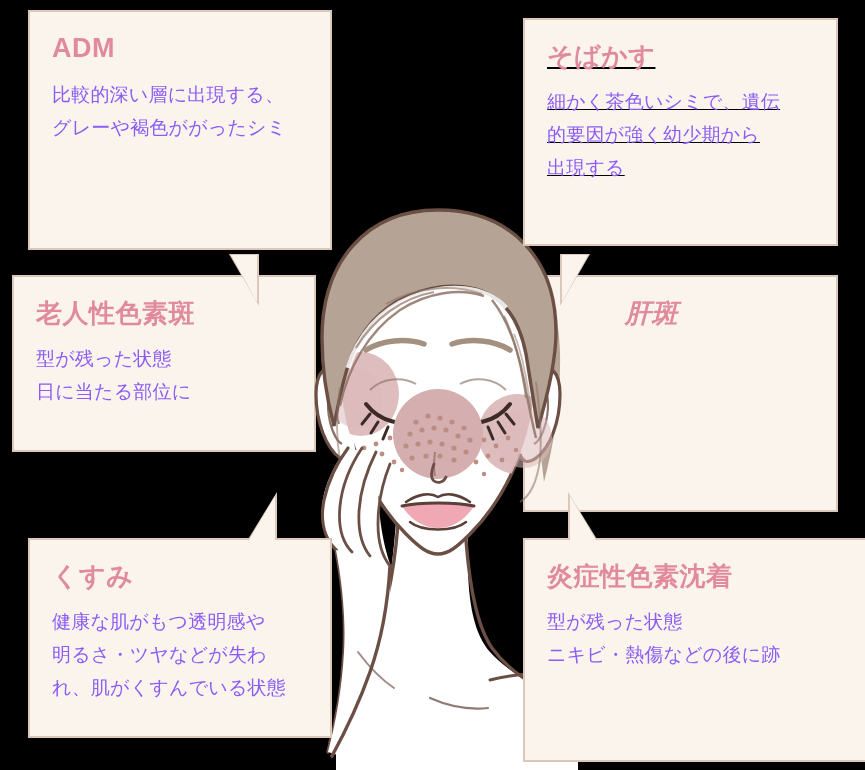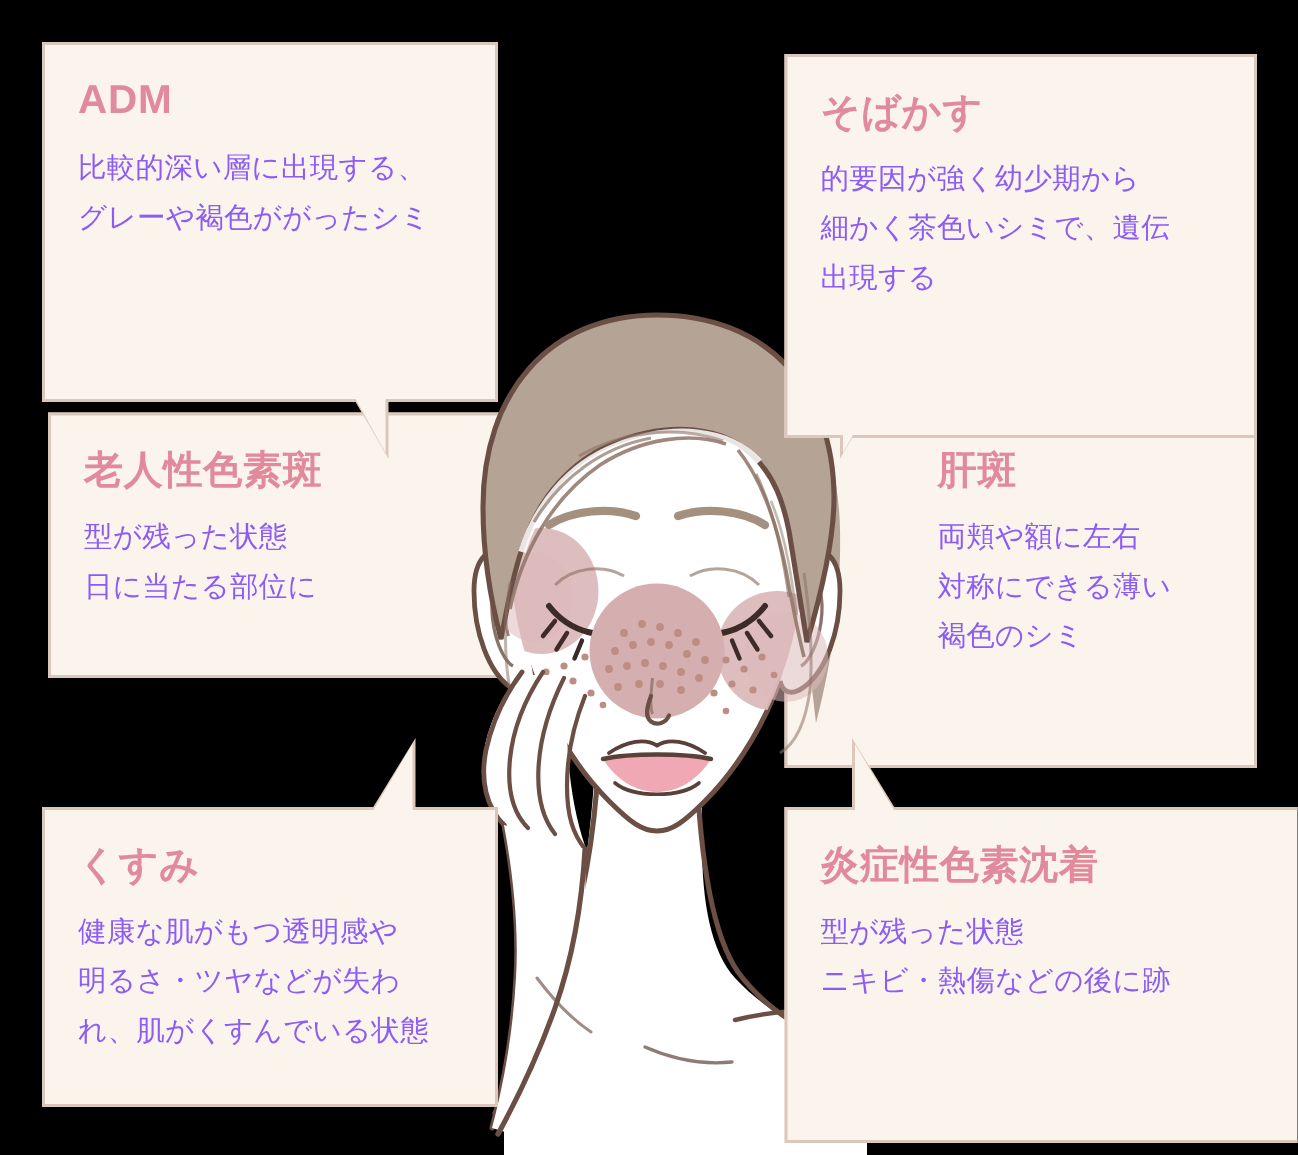--- a/index.html
+++ b/index.html
@@ -42,55 +42,55 @@
     color:#8b5cf6;
     line-height:1.75;
     letter-spacing:0.2px;
   }
   .bubble-body span{ display:block; white-space:nowrap; }
 
   
   .tail{ position:absolute; width:0; height:0; z-index:4; }
 
   
-  #bubble-adm          { left:28px;  top:28px;  width:304px; height:240px; }
+  #bubble-adm          { left:28px;  top:10px;  width:304px; height:240px; }
   #tail-adm-fill {
     left:231px; top:255px;
     border-left:26px solid transparent;
     border-right:0px solid transparent;
     border-top:47px solid #FBF4EC;
     z-index:4;
   }
   #tail-adm-edge {
     left:229px; top:254px;
     border-left:30px solid transparent;
     border-right:0 solid transparent;
     border-top:52px solid #DCC8BB;
     z-index:3;
   }
 
   
-  #bubble-freckles     { left:523px; top:36px;  width:315px; height:256px; }
+  #bubble-freckles     { left:523px; top:18px;  width:315px; height:228px;text-decoration:underline; }
   #tail-freckles-fill {
     left:562px; top:255px;
     border-right:26px solid transparent;
     border-left:0 solid transparent;
     border-top:47px solid #FBF4EC;
     z-index:4;
   }
   #tail-freckles-edge {
     left:560px; top:254px;
     border-right:30px solid transparent;
     border-left:0 solid transparent;
     border-top:52px solid #DCC8BB;
     z-index:3;
   }
 
   
-  #bubble-senile-lentigo{ left:32px;  top:275px; width:304px; height:177px; }
+  #bubble-senile-lentigo{ left:12px;  top:275px; width:304px; height:177px; }
   #bubble-melasma       { left:523px; top:275px; width:315px; height:237px; }
 
   
   #bubble-dullness     { left:28px;  top:538px; width:304px; height:200px; }
   #tail-dullness-fill {
     left:249px; top:496px;
     border-left:26px solid transparent;
     border-right:0 solid transparent;
     border-bottom:44px solid #FBF4EC;
     z-index:4;
@@ -121,21 +121,21 @@
   }
 
   
   #bubble-senile-lentigo, #bubble-melasma { z-index:0; }
   
   #bubble-senile-lentigo .bubble-title,
   #bubble-senile-lentigo .bubble-body,
   #bubble-melasma .bubble-title,
   #bubble-melasma .bubble-body { position:relative; z-index:0; }
 
-  #bubble-melasma { padding-left:100px; }
+  #bubble-melasma { padding-left:100px;font-style:italic; }
 </style>
 </head>
 <body>
 
 <div id="stage">
 
   <div id="face-illustration">
     <svg viewBox="0 0 320 588" xmlns="http://www.w3.org/2000/svg">
       <defs>
         <clipPath id="faceClip">
@@ -317,41 +317,36 @@
       <span>比較的深い層に出現する、</span>
       <span>グレーや褐色ががったシミ</span>
     </div>
   </div>
 
   <div class="tail" id="tail-freckles-edge"></div>
   <div class="tail" id="tail-freckles-fill"></div>
   <div class="bubble" id="bubble-freckles">
     <div class="bubble-title jp">そばかす</div>
     <div class="bubble-body">
+      <span>細かく茶色いシミで、遺伝</span>
       <span>的要因が強く幼少期から</span>
-      <span>細かく茶色いシミで、遺伝</span>
       <span>出現する</span>
     </div>
   </div>
 
   <div class="bubble" id="bubble-senile-lentigo">
     <div class="bubble-title jp">老人性色素斑</div>
     <div class="bubble-body">
       <span>型が残った状態</span>
       <span>日に当たる部位に</span>
     </div>
   </div>
 
   <div class="bubble" id="bubble-melasma">
     <div class="bubble-title jp">肝斑</div>
-    <div class="bubble-body">
-      <span>両頬や額に左右</span>
-      <span>対称にできる薄い</span>
-      <span>褐色のシミ</span>
-    </div>
   </div>
 
   <div class="tail" id="tail-dullness-edge"></div>
   <div class="tail" id="tail-dullness-fill"></div>
   <div class="bubble" id="bubble-dullness">
     <div class="bubble-title jp">くすみ</div>
     <div class="bubble-body">
       <span>健康な肌がもつ透明感や</span>
       <span>明るさ・ツヤなどが失わ</span>
       <span>れ、肌がくすんでいる状態</span>

